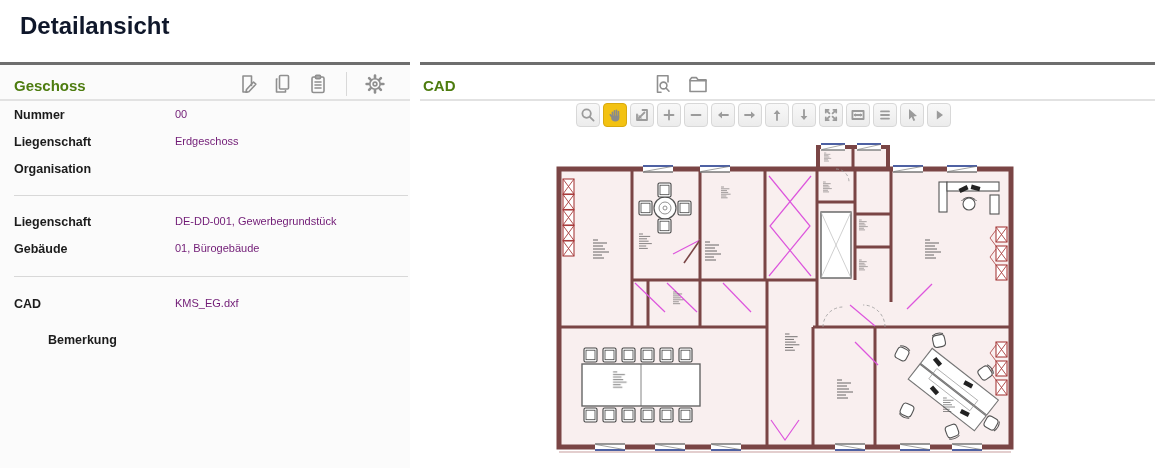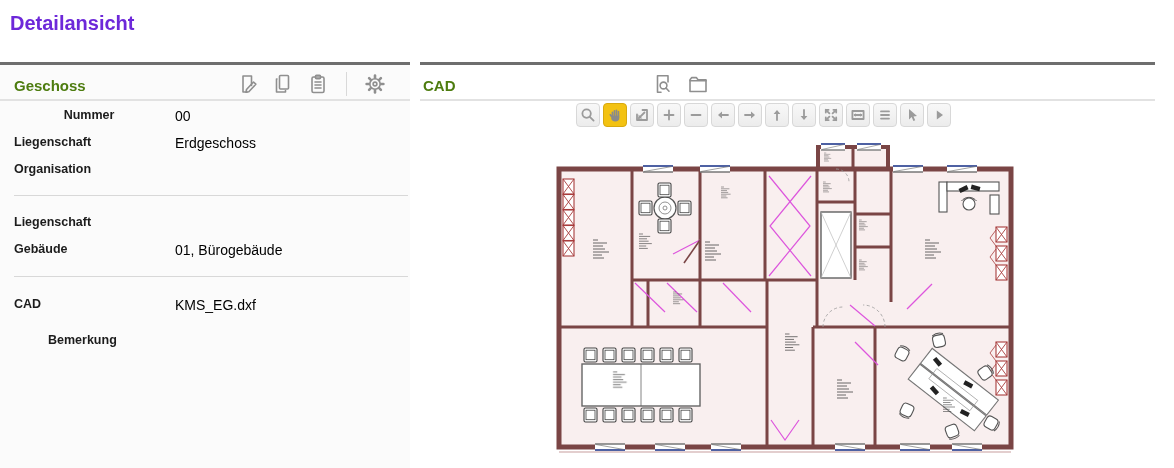--- a/index.html
+++ b/index.html
@@ -1,29 +1,29 @@
 <!DOCTYPE html>
 <html><head>
 <meta charset="utf-8">
 <style>
   html,body{margin:0;padding:0;}
   body{width:1174px;height:468px;background:#fff;font-family:"Liberation Sans",sans-serif;position:relative;overflow:hidden;color:#222;}
   .abs{position:absolute;}
-  .page-title{left:10px;top:12px;font-size:20px;font-weight:bold;color:#6d28d9;}
+  .page-title{left:20px;top:12px;font-size:24px;font-weight:bold;color:#0f172a;}
   
   .panel-top{border-top:3px solid #6e6e6e;}
   .panel-header-title{font-size:15px;font-weight:bold;color:#4d7c0f;}
   .hdr-divider{height:2px;background:#e2e2e2;}
   .icon-btn{width:26px;height:26px;background:none;border:none;padding:0;cursor:pointer;display:flex;align-items:center;justify-content:center;}
   .icon-btn svg{stroke:#8f8f8f;fill:none;stroke-width:1.6;stroke-linecap:round;stroke-linejoin:round;}
   .vsep{width:1px;height:24px;background:#d9d9d9;margin:0 6px;}
   .hdr-icons{display:flex;align-items:center;gap:9px;}
   
   .field-label{left:14px;font-size:12.5px;font-weight:bold;color:#1c1c1c;width:150px;}
-  .field-value{left:175px;font-size:14px;color:#000000;}
+  .field-value{left:175px;font-size:11px;color:#701a75;}
   .sec-divider{left:14px;width:394px;height:1px;background:#d8d8d8;}
   
   .vtb{display:flex;gap:3px;}
   .tool-btn{width:24px;height:24px;border:1px solid #d8d8d8;border-radius:4px;background:linear-gradient(#f8f8f8,#ececec);padding:0;display:flex;align-items:center;justify-content:center;cursor:pointer;}
   .tool-btn svg{stroke:#9b9b9b;fill:none;stroke-width:1.8;stroke-linecap:round;stroke-linejoin:round;}
   .tool-btn svg .fil{fill:#9b9b9b;stroke:none;}
   .tool-btn.active{background:#f3c212;border-color:#d8a90f;}
   .tool-btn.active svg{stroke:#8a8a8a;}
   .tool-btn.active svg .fil{fill:#8a8a8a;}
 </style>
@@ -71,32 +71,33 @@
             <line x1="15.2" y1="15.2" x2="16.9" y2="16.9"></line>
           <line x1="5.1" y1="16.9" x2="6.8" y2="15.2"></line>
             <line x1="15.2" y1="6.8" x2="16.9" y2="5.1"></line>
         </g>
       </svg>
     </button>
   </div>
 
   <div class="abs hdr-divider" style="left:0;top:34px;width:410px;"></div>
 
-  <div class="abs field-label" style="top:43px;text-align:center;">Nummer</div>
+  <div class="abs field-label" style="top:43px;">Nummer</div>
   <div class="abs field-value" style="top:43px;">00</div>
 
   <div class="abs field-label" style="top:70px;">Liegenschaft</div>
   <div class="abs field-value" style="top:70px;">Erdgeschoss</div>
 
   <div class="abs field-label" style="top:97px;">Organisation</div>
   <div class="abs field-value" style="top:97px;"></div>
 
   <div class="abs sec-divider" style="top:130px;"></div>
 
   <div class="abs field-label" style="top:150px;">Liegenschaft</div>
+  <div class="abs field-value" style="top:150px;">DE-DD-001, Gewerbegrundstück</div>
 
   <div class="abs field-label" style="top:177px;">Gebäude</div>
   <div class="abs field-value" style="top:177px;">01, Bürogebäude</div>
 
   <div class="abs sec-divider" style="top:211px;"></div>
 
   <div class="abs field-label" style="top:232px;">CAD</div>
   <div class="abs field-value" style="top:232px;">KMS_EG.dxf</div>
 
   <div class="abs field-label" style="top:268px;margin-left:34px;">Bemerkung</div>

